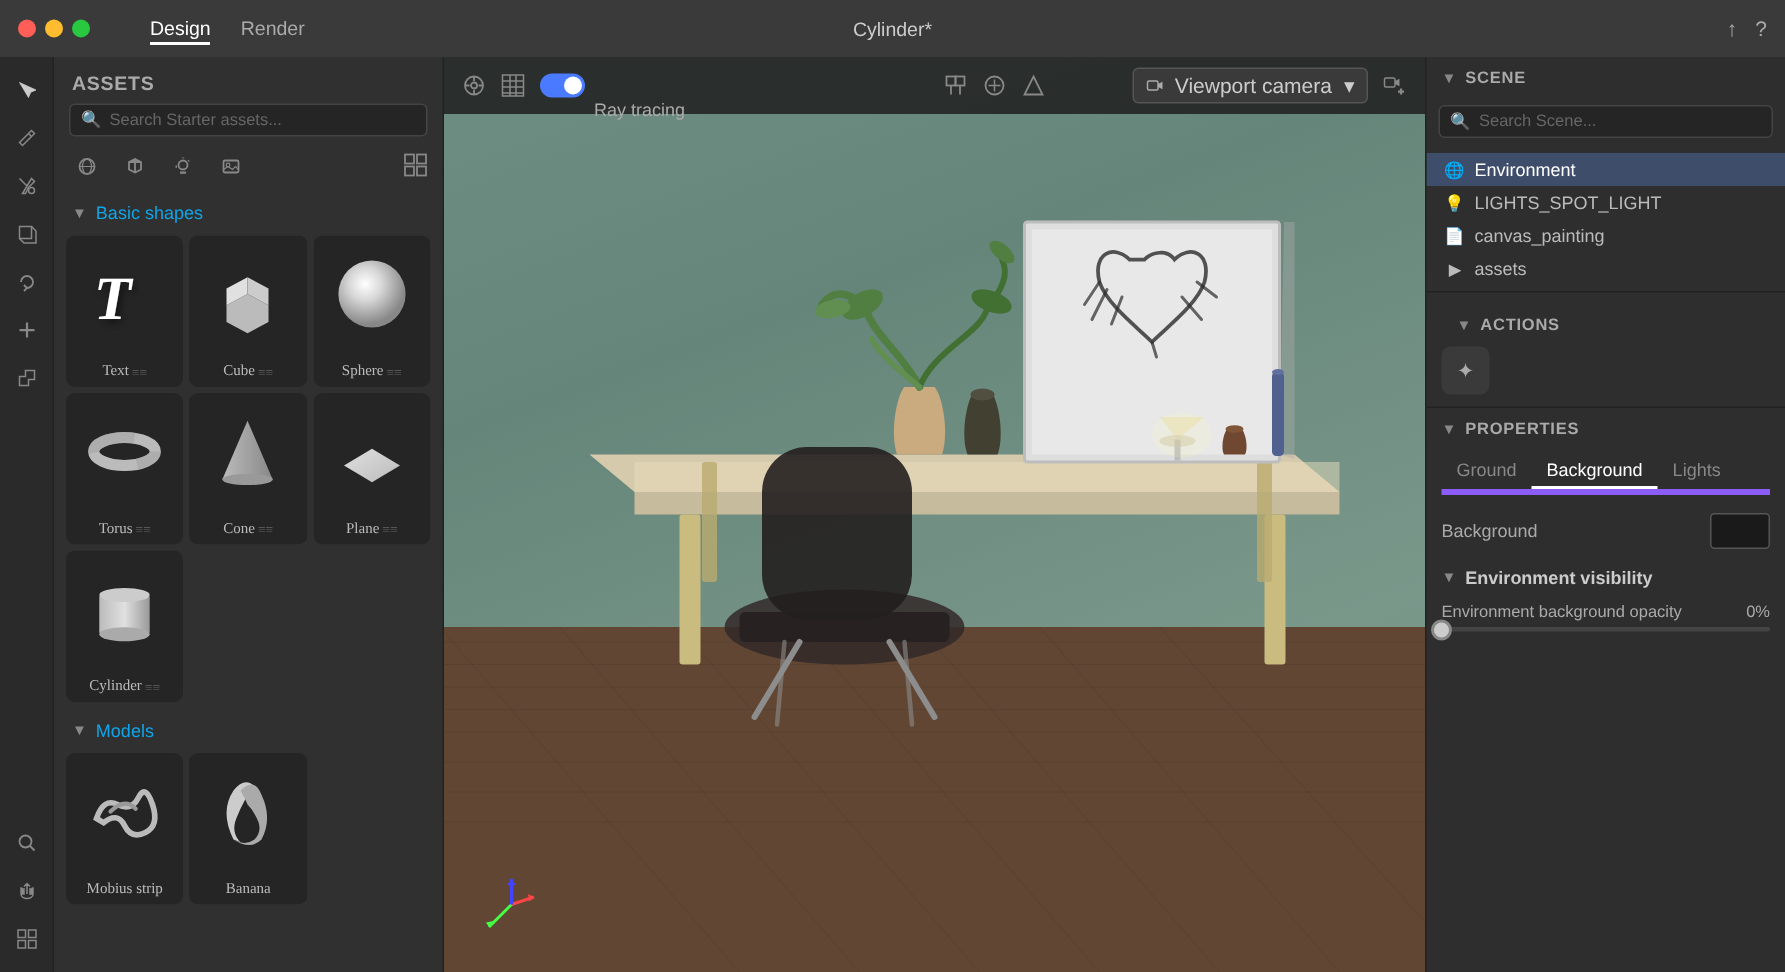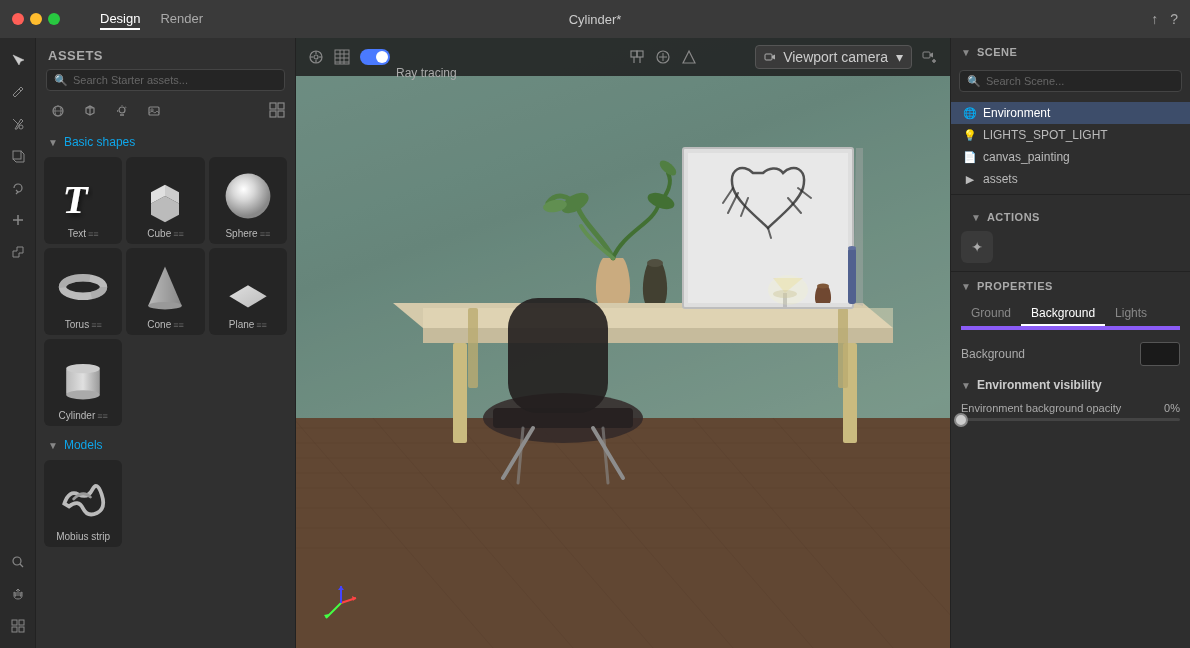--- a/index.html
+++ b/index.html
@@ -48,21 +48,21 @@
     .assets-content::-webkit-scrollbar-track { background: transparent; }
     .assets-content::-webkit-scrollbar-thumb { background: #555; border-radius: 2px; }
 
     
     .section-header { display: flex; align-items: center; gap: 6px; padding: 4px 4px 8px; cursor: pointer; }
     .section-chevron { color: #888; font-size: 10px; }
     .section-title { font-size: 12px; color: #0ea5e9; font-weight: 500; }
     .shapes-grid { display: grid; grid-template-columns: repeat(3, 1fr); gap: 4px; margin-bottom: 8px; }
     .shape-item { background: #252525; border-radius: 6px; display: flex; flex-direction: column; align-items: center; padding: 8px 4px 4px; cursor: pointer; border: 1px solid transparent; }
     .shape-preview { width: 60px; height: 60px; display: flex; align-items: center; justify-content: center; }
-    .shape-label-row { display: flex; align-items: center; gap: 2px; margin-top: 2px; }
+    .shape-label-row { display: flex; align-items: center; gap: 2px; margin-top: 16px; font-family: Liberation Serif, serif; }
     .shape-label { font-size: 10px; color: #bbb; }
     .shape-options { color: #666; font-size: 9px; }
 
     
     .viewport { flex: 1; background: #1a1a1a; position: relative; overflow: hidden; }
     .viewport-toolbar { position: absolute; top: 0; left: 0; right: 0; height: 38px; background: rgba(30,30,30,0.85); display: flex; align-items: center; padding: 0 12px; gap: 10px; z-index: 10; }
     .vp-icon-btn { color: #aaa; cursor: pointer; font-size: 13px; display: flex; align-items: center; gap: 3px; }
     .ray-trace-toggle { display: flex; align-items: center; gap: 6px; }
     .toggle-switch { width: 30px; height: 16px; background: #555; border-radius: 8px; position: relative; cursor: pointer; }
     .toggle-switch.on { background: #4a7aff; }
@@ -399,20 +399,31 @@
             <svg class="shape-svg" viewBox="0 0 60 60">
               <path d="M10 35 Q15 20 25 25 Q35 30 40 20 Q45 10 50 25 Q55 40 45 45 Q35 50 30 40 Q25 30 15 38 Z" fill="none" stroke="#bbb" stroke-width="4" stroke-linecap="round"></path>
               <path d="M20 30 Q30 20 38 28" fill="none" stroke="#999" stroke-width="3" stroke-linecap="round"></path>
             </svg>
           </div>
           <div class="shape-label-row">
             <span class="shape-label">Mobius strip</span>
           </div>
         </div>
 
+        <div class="shape-item">
+          <div class="shape-preview">
+            <svg class="shape-svg" viewBox="0 0 60 60">
+              <path d="M20 50 Q10 30 20 15 Q28 5 35 12 Q28 20 22 35 Q18 45 25 52 Z" fill="#ccc"></path>
+              <path d="M20 50 Q28 55 35 50 Q40 45 38 38 Q35 30 30 25 Q28 20 25 15 Q35 5 40 18 Q48 35 40 50 Q32 58 20 50 Z" fill="#aaa"></path>
+            </svg>
+          </div>
+          <div class="shape-label-row">
+            <span class="shape-label">Banana</span>
+          </div>
+        </div>
 
       </div>
     </div>
   </div>
 
   <div class="viewport">
     <div class="viewport-toolbar">
       <div class="vp-icon-btn">
         <svg width="16" height="16" viewBox="0 0 16 16">
             <circle cx="8" cy="8" r="6" fill="none" stroke="#888" stroke-width="1.2"></circle>

